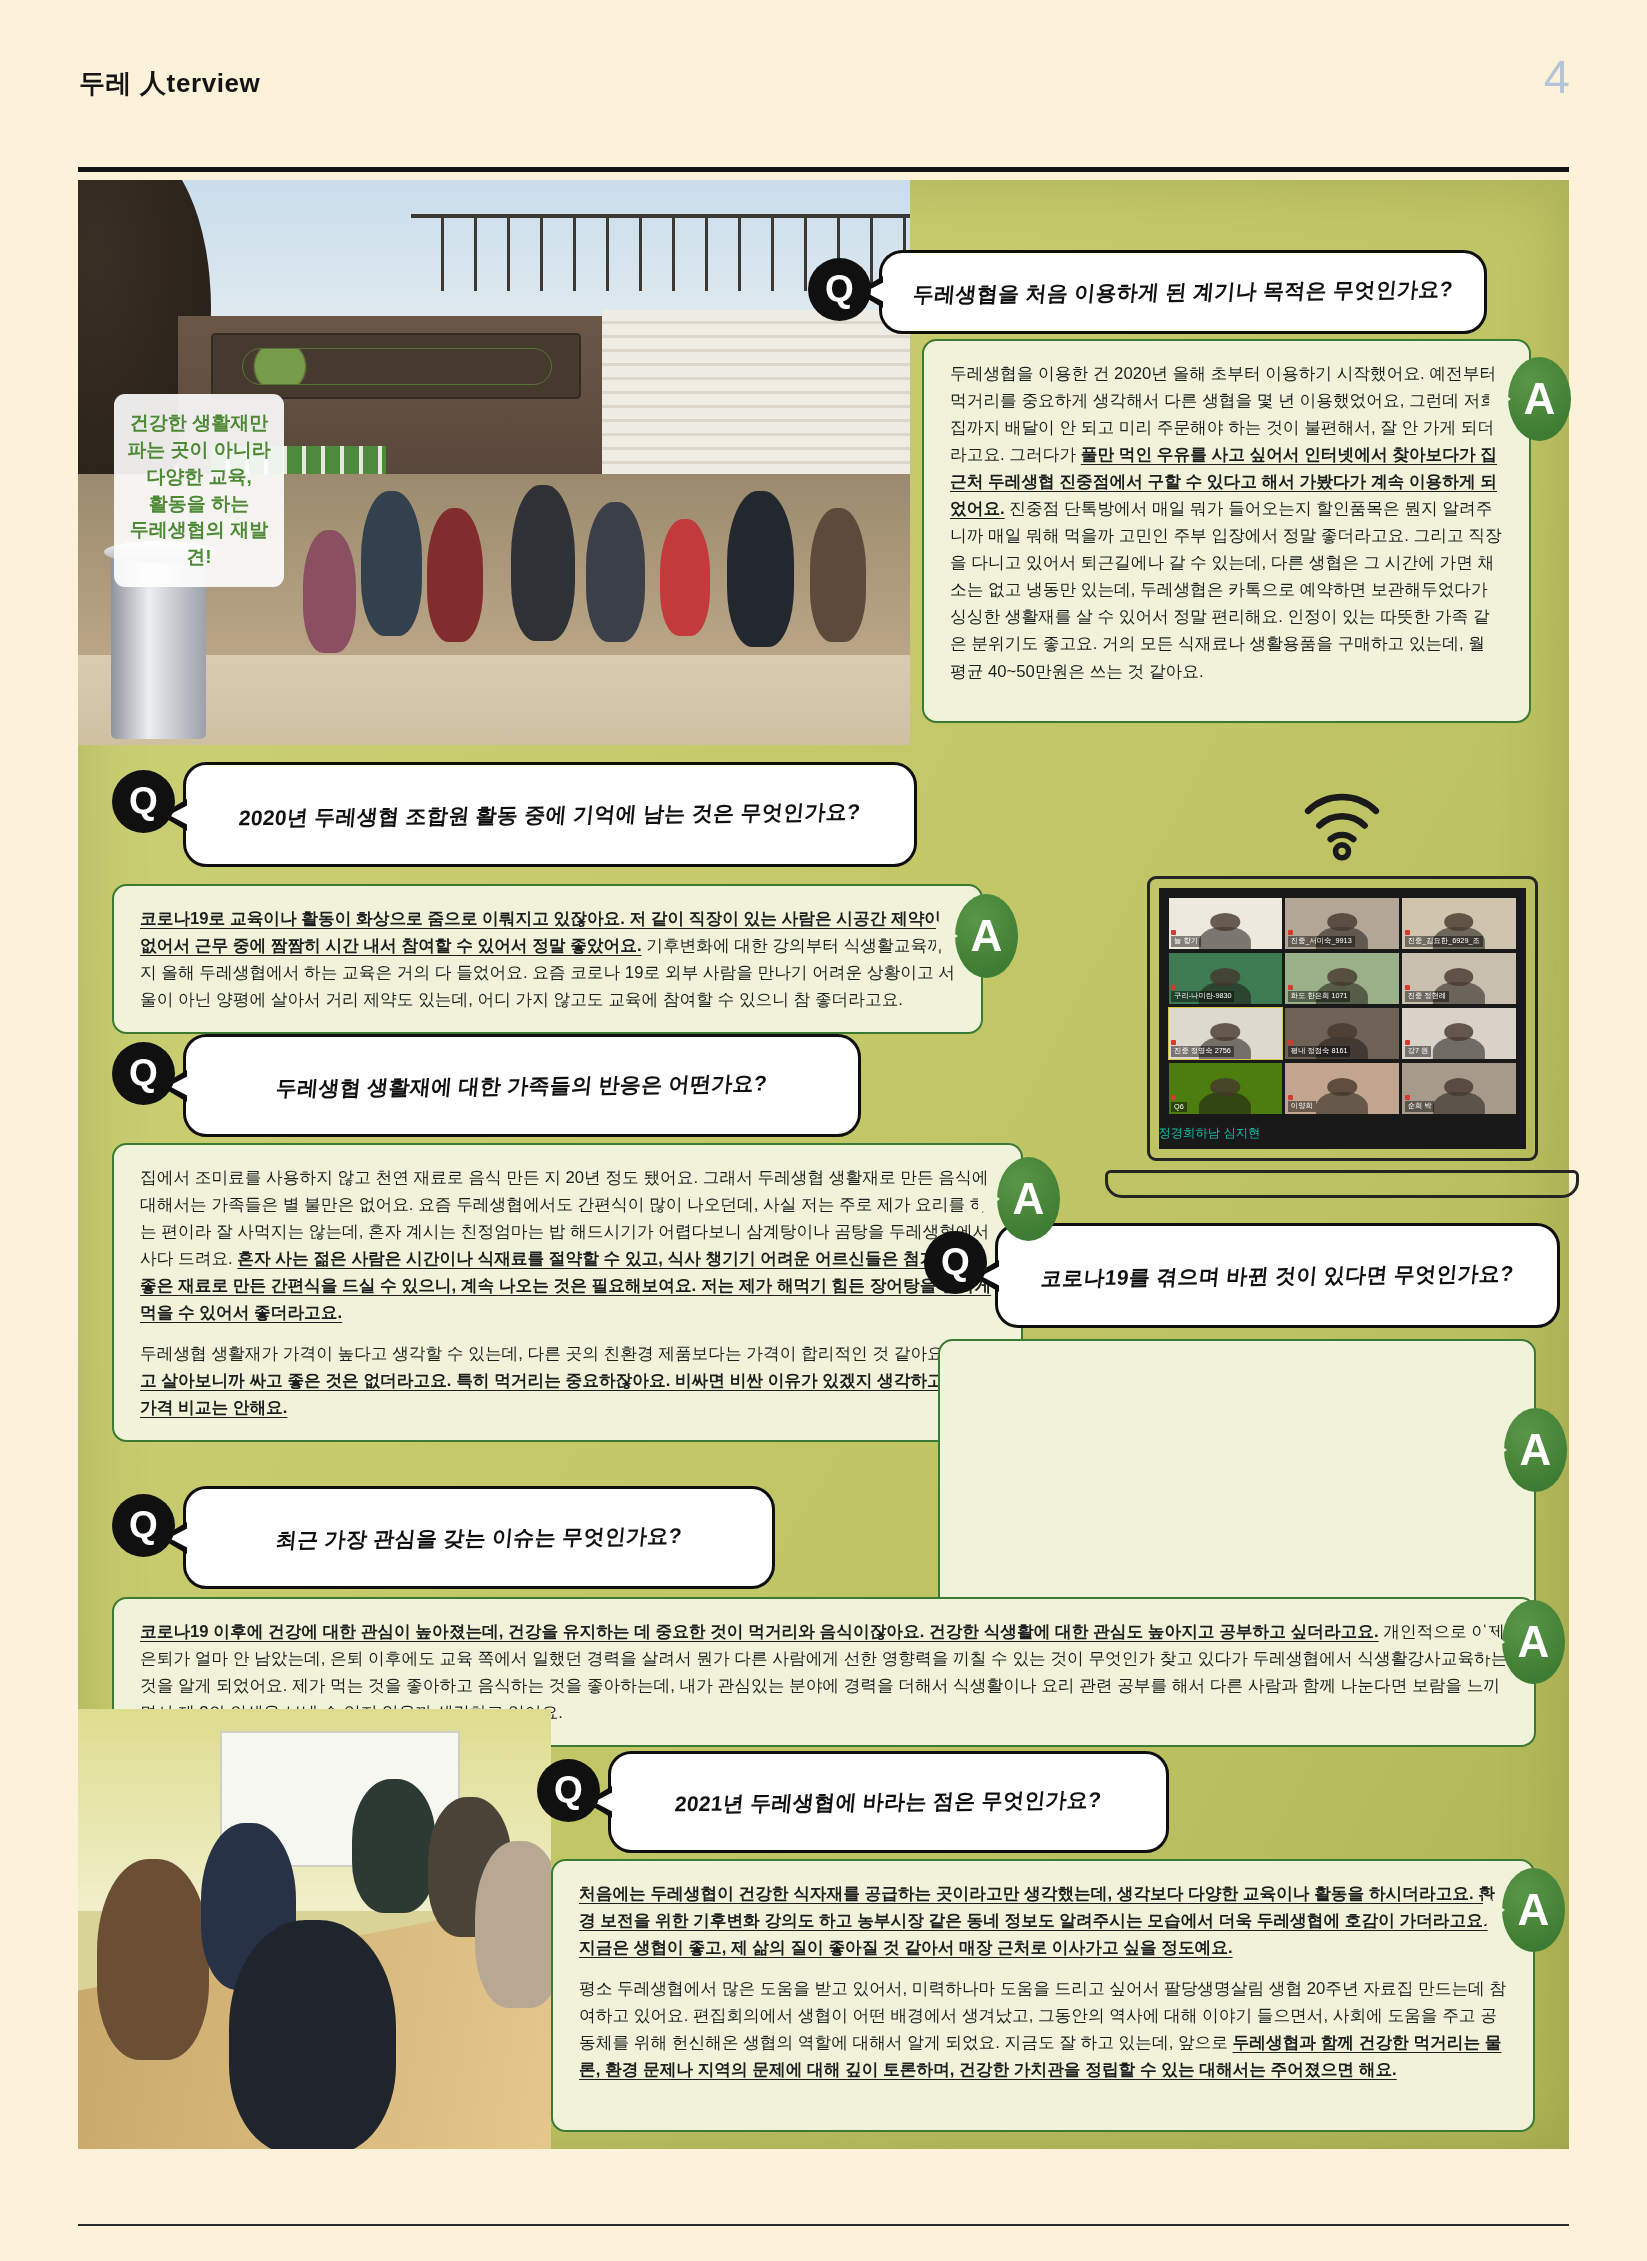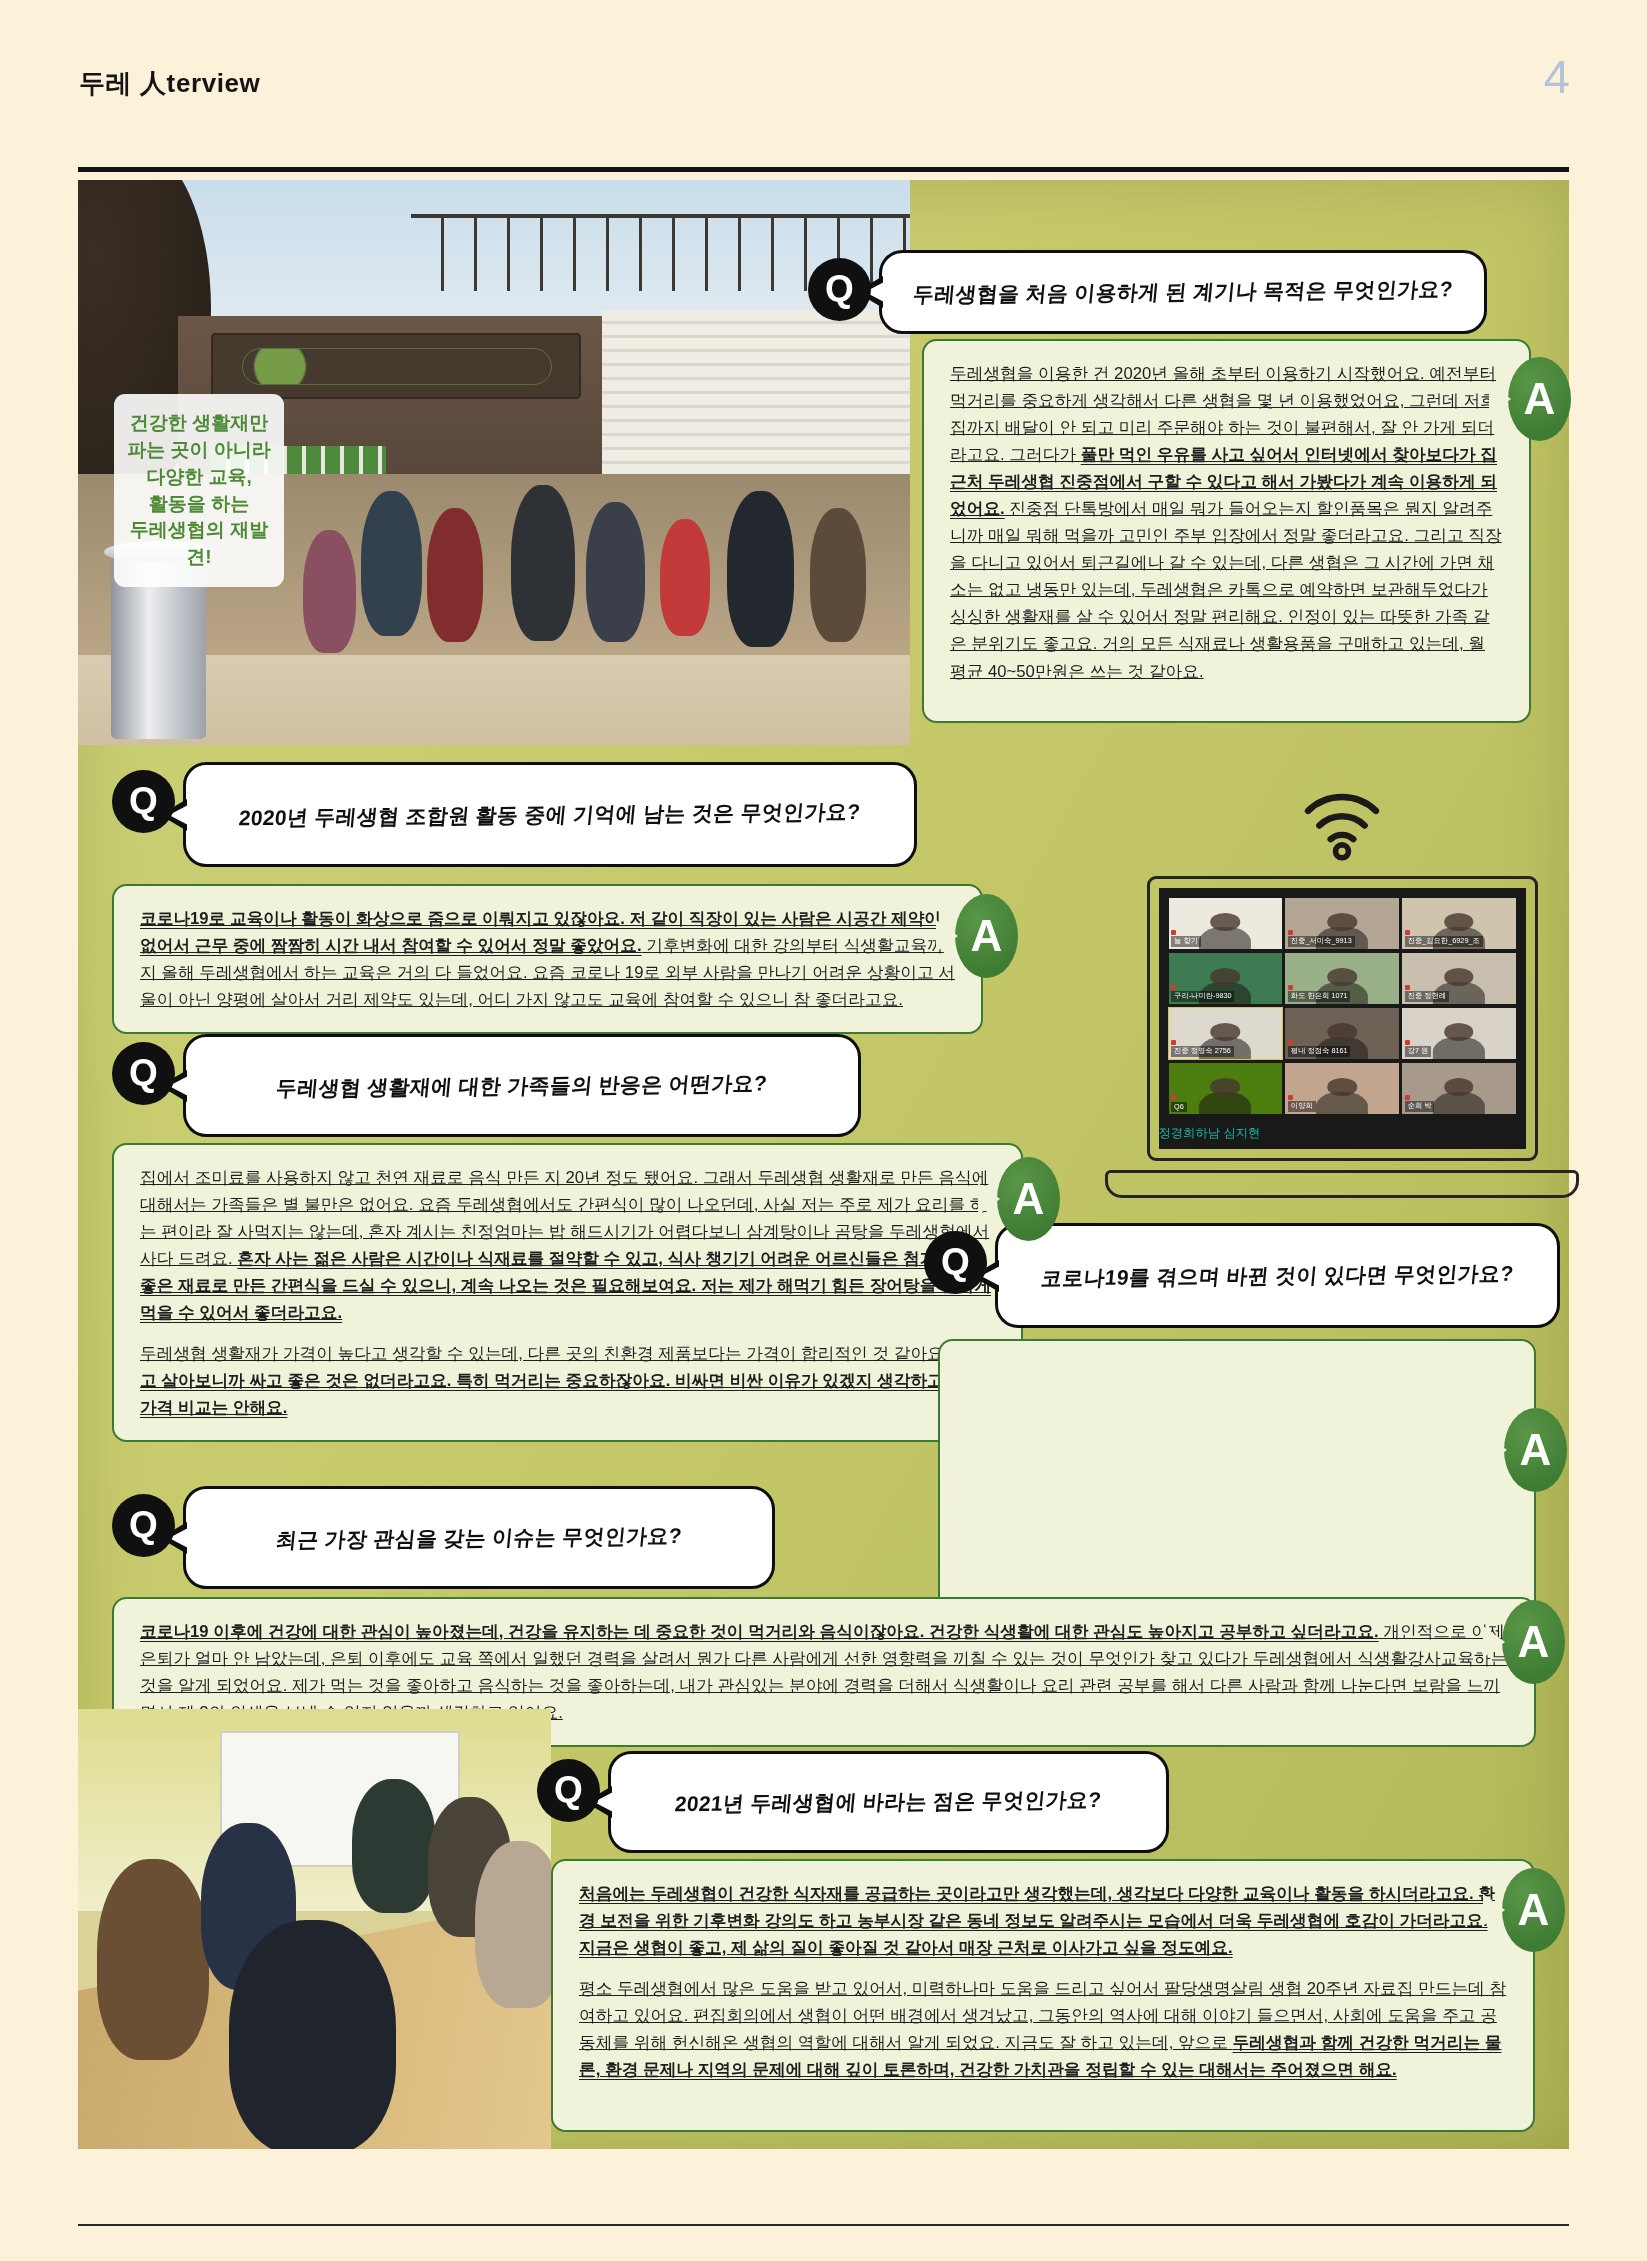--- a/index.html
+++ b/index.html
@@ -70,21 +70,21 @@
       border-top:16.7px solid transparent;border-bottom:16.7px solid transparent;border-right:27px solid #0e0e0e;}
   .qbubble:after{content:"";position:absolute;left:-16.7px;top:50%;transform:translateY(-50%);
       border-top:11.7px solid transparent;border-bottom:11.7px solid transparent;border-right:21px solid #ffffff;}
   .qtext{font-size:21px;font-weight:700;color:#101010;white-space:nowrap;transform:rotate(-0.6deg) skewX(-6deg);
       letter-spacing:0.3px;}
 
   
   .abox{position:absolute;background:#f0f3d9;border:2.8px solid #3c7a34;border-radius:14.5px;
         padding:19px 26px;box-sizing:border-box;}
   .atext{font-size:16.7px;line-height:1.62;color:#1e1e1e;}
-  .atext p{margin:0;text-decoration:underline;}
+  .atext p{margin:0;}
   .atext p + p{margin-top:14px;}
   .atext .em{font-weight:700;text-decoration:underline;text-underline-offset:3.9px;text-decoration-thickness:1.4px;}
   .abadge{position:absolute;width:63px;height:84px;border-radius:50%;
       background:radial-gradient(circle at 35% 30%,#5a9647,#3e7c33 75%);color:#fff;display:flex;align-items:center;
       justify-content:center;font-size:44px;font-weight:700;z-index:4;}
   .abadge .notch{position:absolute;left:-19px;top:50%;transform:translateY(-50%);width:0;height:0;
       border-top:16.7px solid transparent;border-bottom:16.7px solid transparent;border-left:22px solid #f0f3d9;}
 
   
   .laptop{position:absolute;left:1102px;top:777px;width:480px;}

